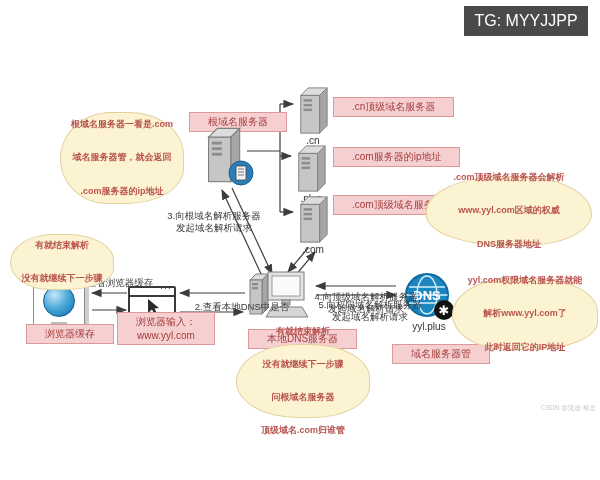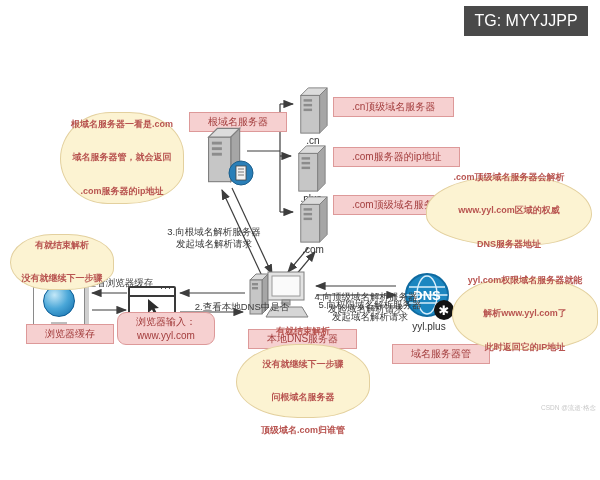--- a/index.html
+++ b/index.html
@@ -12,40 +12,40 @@
   #site-badge{left:4px;top:441px;width:172px;height:36px;font-size:17px;}
   #credit{left:512px;top:404px;width:84px;text-align:right;font-size:6.5px;color:#c9c9c9;}
   
   .plabel{background:#f6d0d0;border:1px solid #dd9999;color:#a33d3d;font-size:10px;font-weight:normal;
           padding:2px 18px;white-space:nowrap;text-align:center;line-height:1.35;}
   #lbl-root{left:189px;top:112px;}
   #lbl-cn{left:333px;top:97px;}
   #lbl-plus{left:333px;top:147px;}
   #lbl-com{left:333px;top:195px;}
   #lbl-cache{left:26px;top:324px;}
-  #lbl-browser{left:117px;top:312px;border-radius:9px;}
+  #lbl-browser{left:117px;top:312px;}
   #lbl-localdns{left:248px;top:329px;}
   #lbl-auth{left:392px;top:344px;}
   .plabel span{display:block;}
   
   .cloud{background:#fcf3d2;border:1px solid #e3d09e;color:#b85450;font-size:9px;font-weight:bold;
          display:flex;flex-direction:column;align-items:center;justify-content:center;text-align:center;
          border-radius:48% 52% 55% 45% / 60% 55% 45% 58%;line-height:1.45;gap:20px;}
   .cloud span{display:block;}
   #note-root{left:60px;top:112px;width:122px;height:90px;}
   #note-cache{left:10px;top:234px;width:102px;height:54px;}
   #note-com{left:426px;top:176px;width:164px;height:68px;border-radius:52% 48% 45% 55% / 55% 60% 50% 48%;}
   #note-auth{left:452px;top:278px;width:144px;height:70px;}
   #note-localdns{left:236px;top:344px;width:132px;height:72px;border-radius:50% 50% 48% 52% / 58% 52% 48% 55%;}
   
   .step{color:#3a3a3a;font-size:9.5px;text-align:center;line-height:1.3;}
   .step span{display:block;}
   #step1{left:70px;top:277px;width:92px;}
   #step2{left:186px;top:301px;width:112px;}
-  #step3{left:146px;top:226px;width:136px;}
+  #step3{left:146px;top:210px;width:136px;}
   #step4{left:304px;top:251px;width:124px;margin-top:40px;}
   #step5{left:306px;top:299px;width:128px;}
   
   .cap{color:#333;font-size:10px;text-align:center;}
   #cap-cn{left:288px;top:135px;width:50px;}
   #cap-plus{left:286px;top:193px;width:50px;}
   #cap-com{left:288px;top:244px;width:50px;}
   #cap-auth{left:403px;top:321px;width:52px;}
   
   #icon-root{left:203px;top:126px;width:40px;height:58px;}

